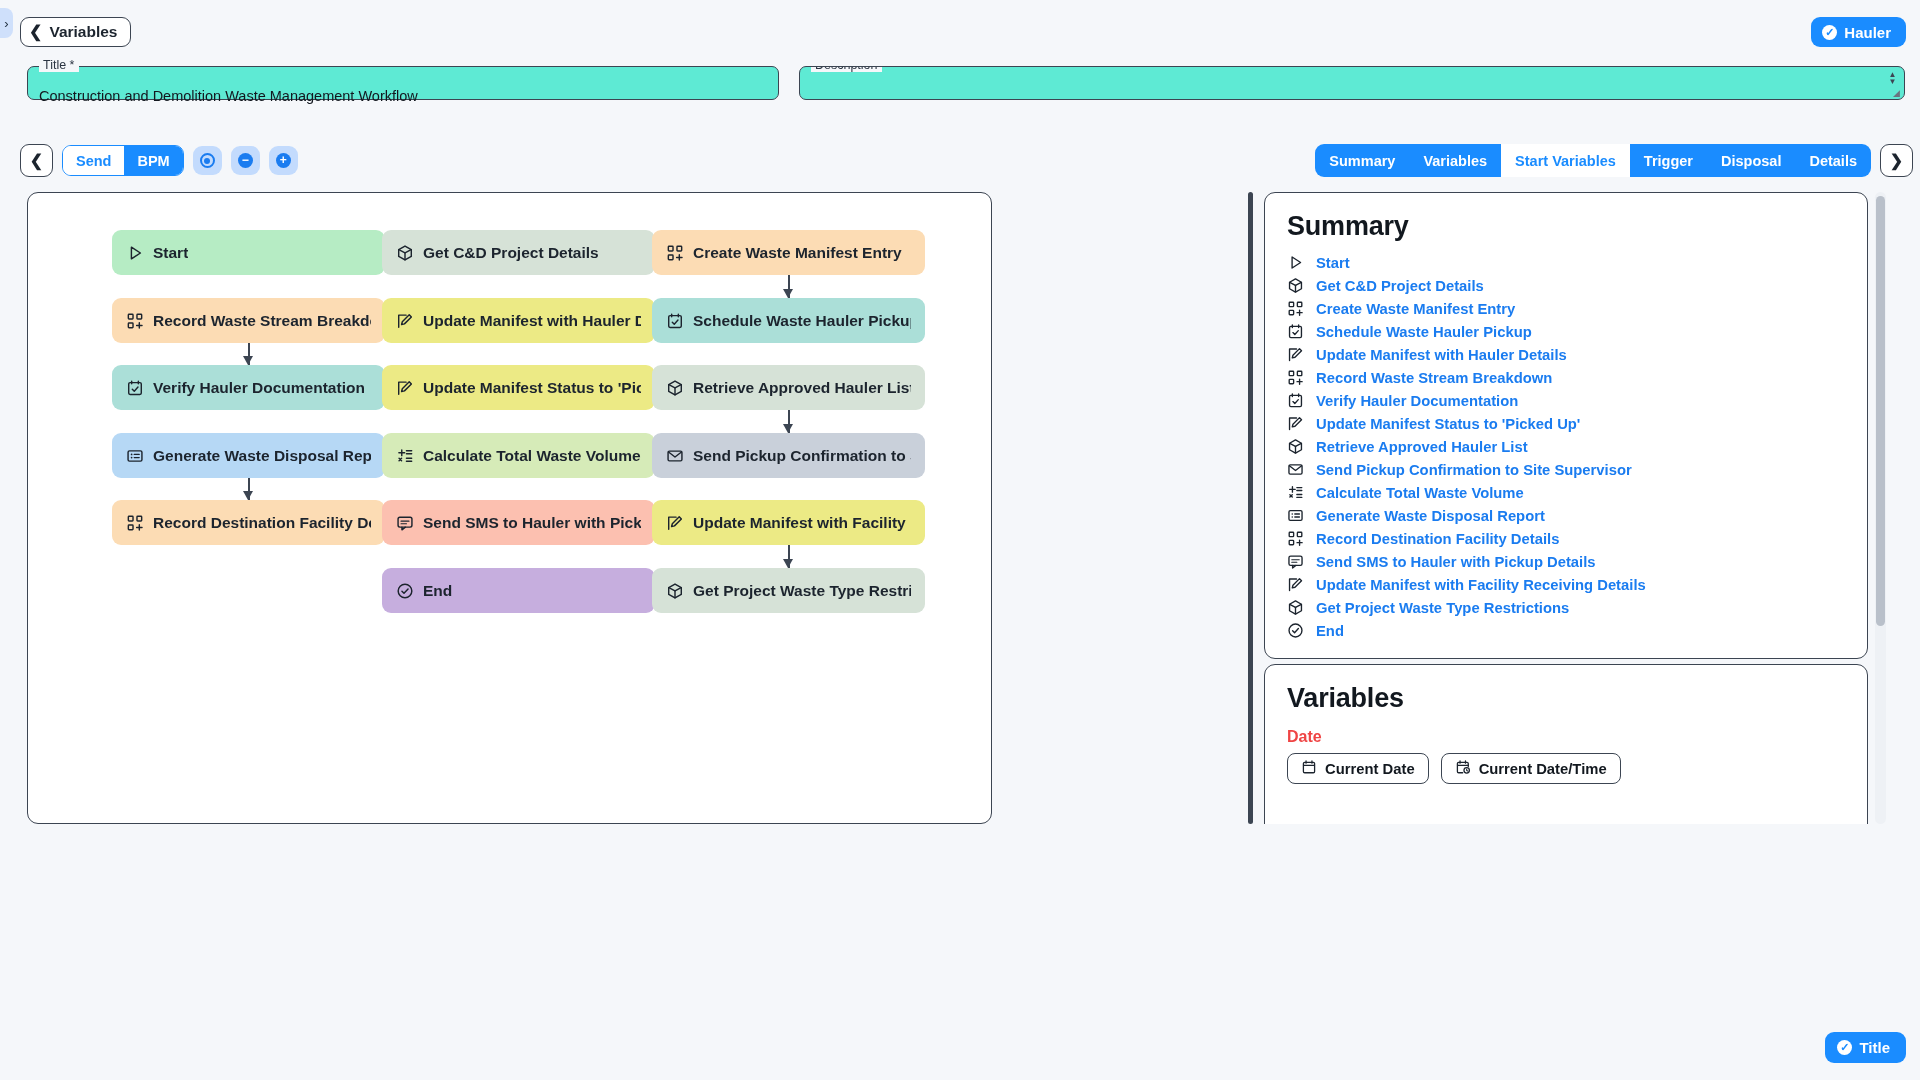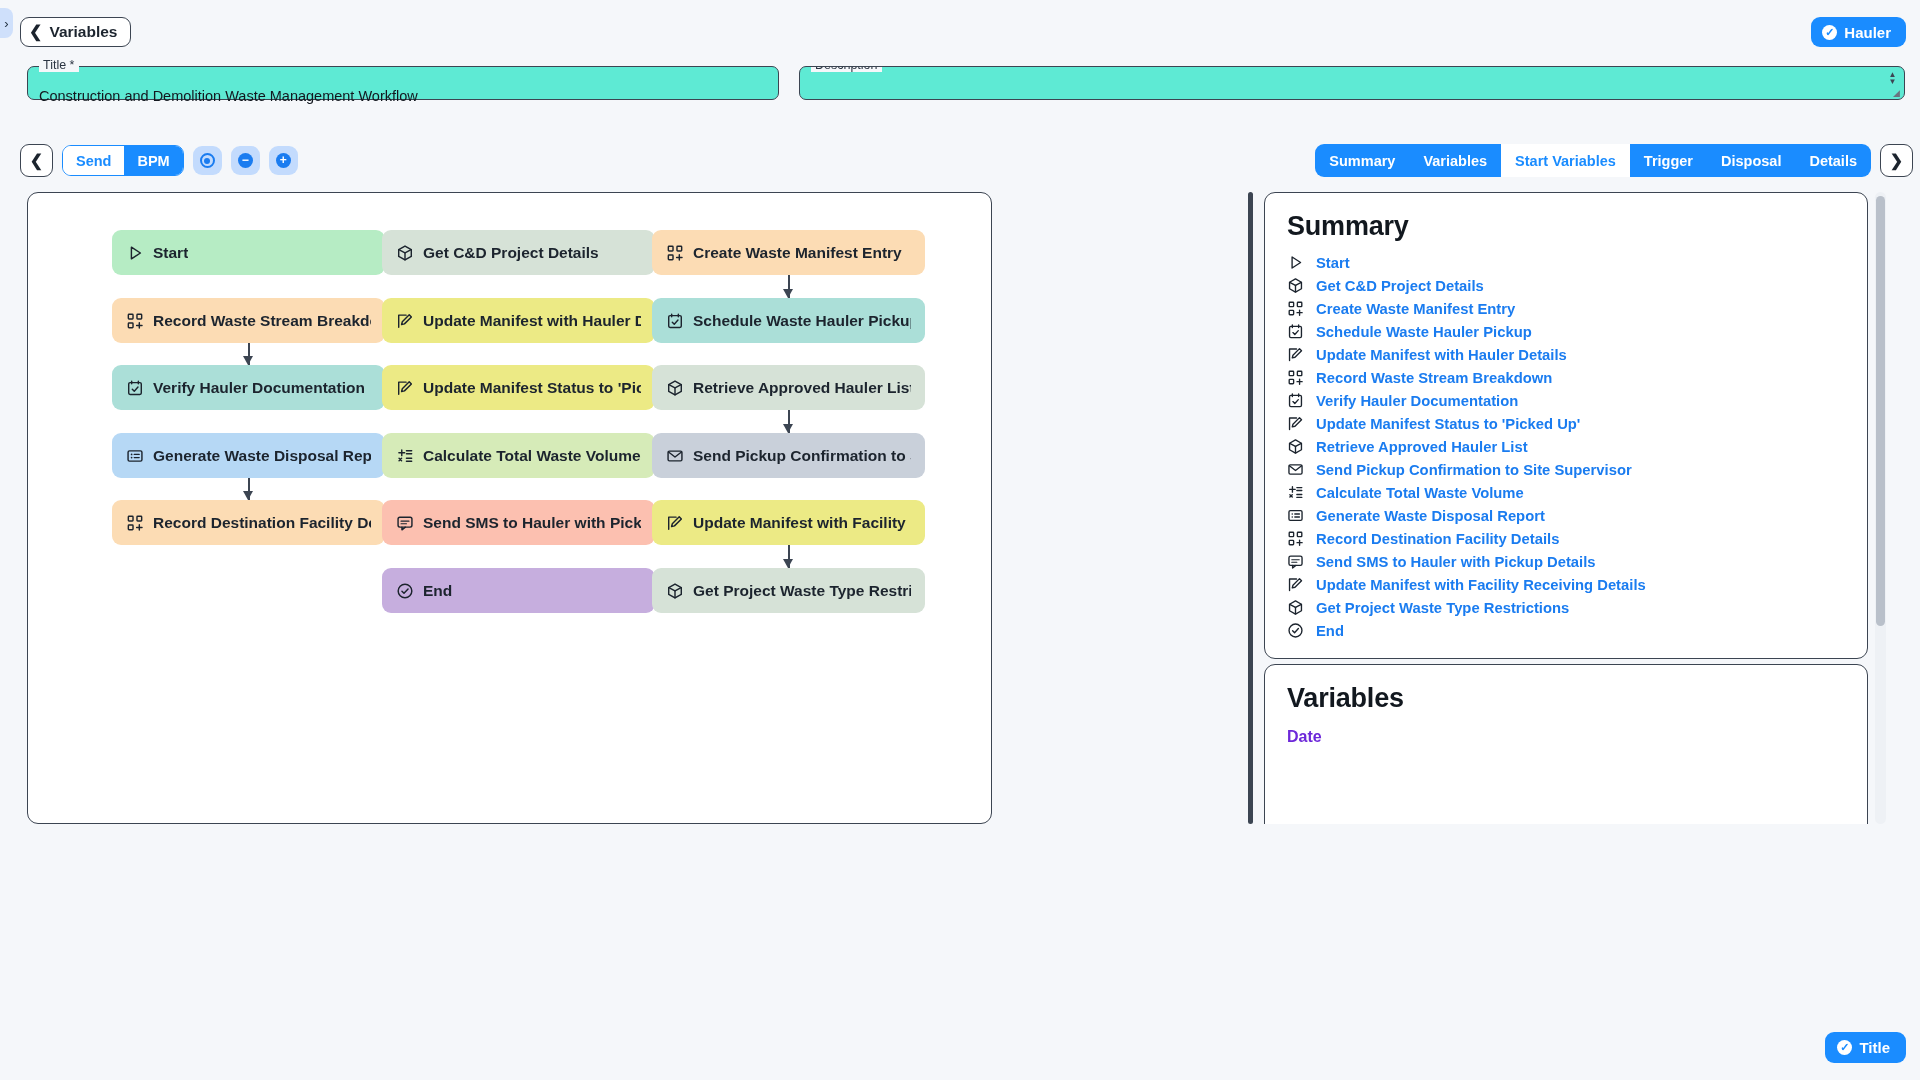--- a/index.html
+++ b/index.html
@@ -189,21 +189,21 @@
     margin: 4px 22px 0 22px; height: 31px;
     border: 1.6px solid #3c4552; border-radius: 8px;
     display: flex; align-items: center; gap: 8px; padding: 0 10px;
     background: #ffffff;
   }
   .search-wrap input {
     border: none; outline: none; font-size: 14.5px; color: #6d7480;
     font-family: "Liberation Sans", sans-serif; flex: 1; background: transparent;
   }
   .grp-label {
-    margin: 14px 0 7px 22px; font-size: 16px; font-weight: 700; color: #6d28d9;
+    margin: 14px 0 7px 22px; font-size: 16px; font-weight: 700; color: #ef4444;
   }
   .chips { display: flex; gap: 12px; margin: 0 22px; flex-wrap: wrap; }
   .chip {
     height: 31px; padding: 0 13px; border: 1.6px solid #3c4552; border-radius: 8px;
     display: inline-flex; align-items: center; gap: 8px;
     font-size: 14.8px; font-weight: 700; color: #12181f; background: #ffffff; cursor: pointer;
   }
 
   
   .footer { position: absolute; left: 13px; bottom: 0; width: 1907px; height: 60px; }
@@ -597,20 +597,38 @@
             </svg></span>
           <span>End</span>
         </div>
       </div>
   </div>
 
   <div class="card" id="variables-card" style="top:472px; height:220px;">
     <h2>Variables</h2>
     <div id="var-groups">
         <div class="grp-label">Date</div>
+        <div class="chips">
+          <div class="chip">
+            <span><svg width="16" height="16" viewBox="0 0 20 20" fill="none" stroke="#1c242e" stroke-width="1.6" stroke-linecap="round" stroke-linejoin="round">
+                <rect x="3" y="4.2" width="14" height="13" rx="1.6"></rect>
+                <path d="M6.3 2.4 V5.2 M13.7 2.4 V5.2 M3.2 8.1 H16.8"></path>
+              </svg></span>
+            <span>Current Date</span>
+          </div>
+          <div class="chip">
+            <span><svg width="16" height="16" viewBox="0 0 20 20" fill="none" stroke="#1c242e" stroke-width="1.6" stroke-linecap="round" stroke-linejoin="round">
+                <path d="M16.6 9.3 V5.8 a1.6 1.6 0 0 0-1.6-1.6 H4.6 A1.6 1.6 0 0 0 3 5.8 V15.6 a1.6 1.6 0 0 0 1.6 1.6 H9.6"></path>
+                <path d="M6.3 2.4 V5.2 M13.1 2.4 V5.2 M3.2 8.1 H16.6"></path>
+                <circle cx="14.6" cy="14.2" r="3.4"></circle>
+                <path d="M14.6 12.6 V14.3 L15.9 15" stroke-width="1.3"></path>
+              </svg></span>
+            <span>Current Date/Time</span>
+          </div>
+        </div>
       </div>
   </div>
 </div>
 
 <div class="footer">
   <div class="btn-create">
     <span class="circ-check">✓</span>
     <span>Title</span>
   </div>
 </div>

